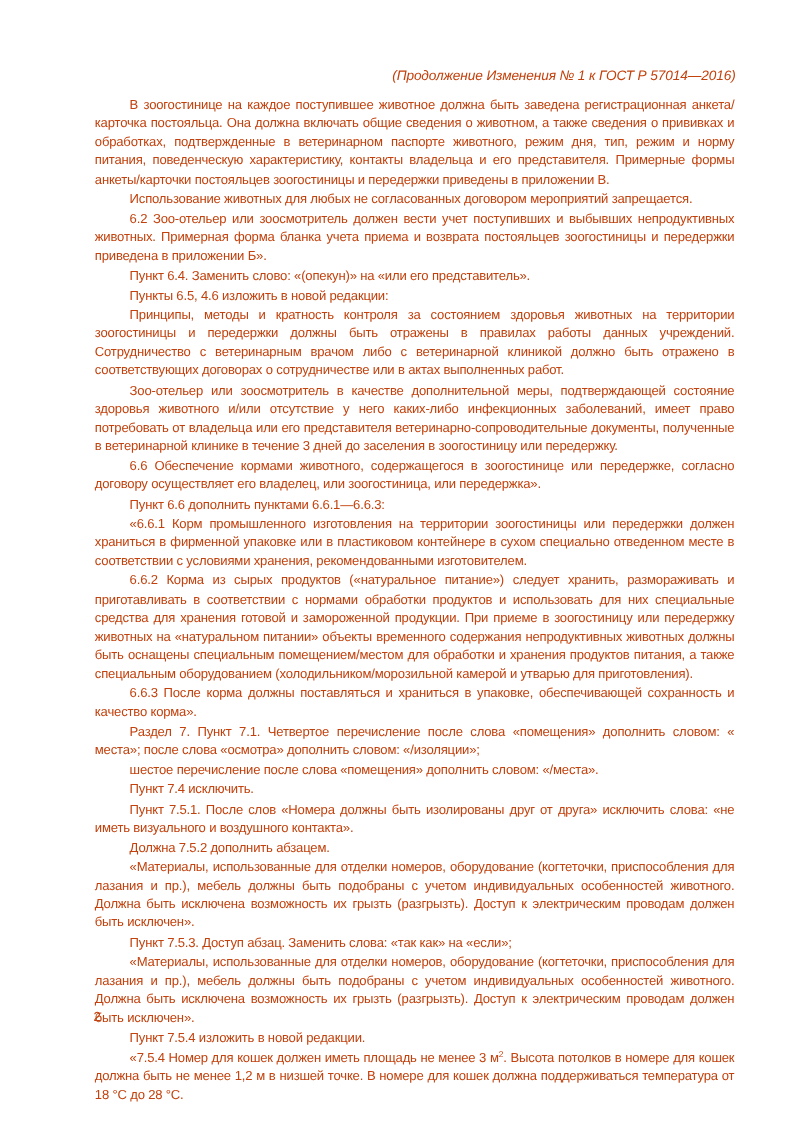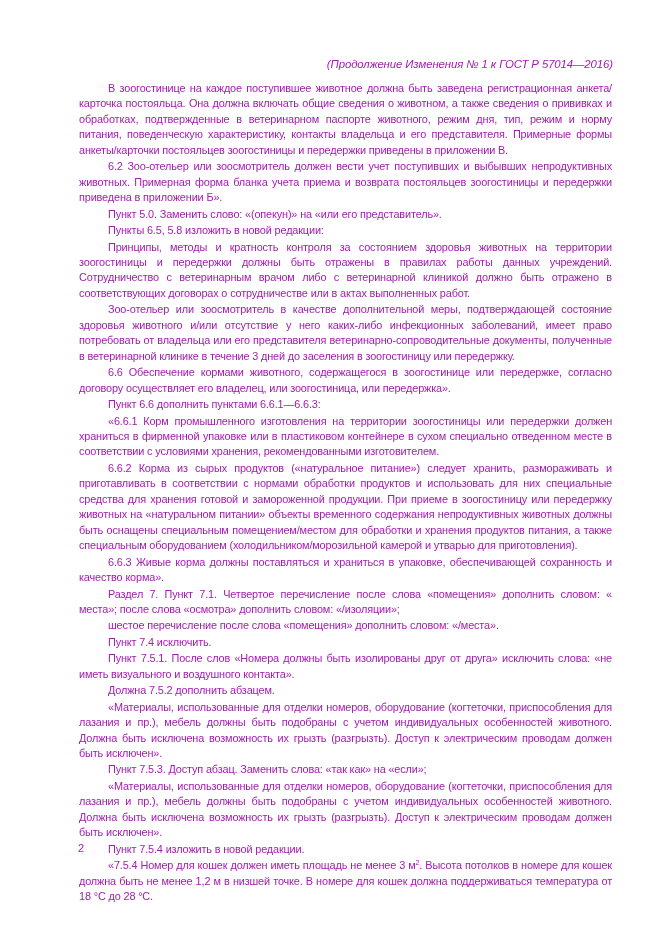--- a/index.html
+++ b/index.html
@@ -1,19 +1,19 @@
 <!DOCTYPE html>
 <html><head>
 <meta charset="utf-8">
 <style>
   html, body { margin: 0; padding: 0; background: #ffffff; }
   body { width: 661px; height: 935px; position: relative; overflow: hidden; }
   .page {
     position: absolute; left: 0; top: 0; width: 661px; height: 935px;
-    font-family: "Liberation Sans", sans-serif; color: #a21caf;
+    font-family: "Liberation Sans", sans-serif; color: #c2410c;
   }
   .header {
     position: absolute; top: 58px; right: 48px;
     font-size: 11.4px; font-style: italic; letter-spacing: -0.1px;
   }
   .body {
     position: absolute; left: 78px; top: 80px; width: 535px;
     font-size: 10.9px; line-height: 15.45px; text-align: justify;
     letter-spacing: -0.15px;
   }
@@ -24,30 +24,31 @@
   }
 </style>
 </head>
 <body>
 
 <div class="page">
   <div class="header">(Продолжение Изменения № 1 к ГОСТ Р 57014—2016)</div>
 
   <div class="body">
     <p>В зоогостинице на каждое поступившее животное должна быть заведена регистрационная анкета/карточка постояльца. Она должна включать общие сведения о животном, а также сведения о прививках и обработках, подтвержденные в ветеринарном паспорте животного, режим дня, тип, режим и норму питания, поведенческую характеристику, контакты владельца и его представителя. Примерные формы анкеты/карточки постояльцев зоогостиницы и передержки приведены в приложении В.</p>
+    <p>Использование животных для любых не согласованных договором мероприятий запрещается.</p>
     <p>6.2  Зоо-отельер или зоосмотритель должен вести учет поступивших и выбывших непродуктивных животных. Примерная форма бланка учета приема и возврата постояльцев зоогостиницы и передержки приведена в приложении Б».</p>
-    <p>Пункт 5.0. Заменить слово: «(опекун)» на «или его представитель».</p>
-    <p>Пункты 6.5, 5.8  изложить в новой редакции:</p>
+    <p>Пункт 6.4. Заменить слово: «(опекун)» на «или его представитель».</p>
+    <p>Пункты 6.5, 4.6  изложить в новой редакции:</p>
     <p>Принципы, методы и кратность контроля за состоянием здоровья животных на территории зоогостиницы и передержки должны быть отражены в правилах работы данных учреждений. Сотрудничество с ветеринарным врачом либо с ветеринарной клиникой должно быть отражено в соответствующих договорах о сотрудничестве или в актах выполненных работ.</p>
     <p>Зоо-отельер или зоосмотритель в качестве дополнительной меры, подтверждающей состояние здоровья животного и/или отсутствие у него каких-либо инфекционных заболеваний, имеет право потребовать от владельца или его представителя ветеринарно-сопроводительные документы, полученные в ветеринарной клинике в течение 3 дней до заселения в зоогостиницу или передержку.</p>
     <p>6.6  Обеспечение кормами животного, содержащегося в зоогостинице или передержке, согласно договору осуществляет его владелец, или зоогостиница, или передержка».</p>
     <p>Пункт 6.6  дополнить пунктами 6.6.1—6.6.3:</p>
     <p>«6.6.1  Корм промышленного изготовления на территории зоогостиницы или передержки должен храниться в фирменной упаковке или в пластиковом контейнере в сухом специально отведенном месте в соответствии с условиями хранения, рекомендованными изготовителем.</p>
     <p>6.6.2  Корма из сырых продуктов («натуральное питание») следует хранить, размораживать и приготавливать в соответствии с нормами обработки продуктов и использовать для них специальные средства для хранения готовой и замороженной продукции. При приеме в зоогостиницу или передержку животных на «натуральном питании» объекты временного содержания непродуктивных животных должны быть оснащены специальным помещением/местом для обработки и хранения продуктов питания, а также специальным оборудованием (холодильником/морозильной камерой и утварью для приготовления).</p>
-    <p>6.6.3  Живые корма должны поставляться и храниться в упаковке, обеспечивающей сохранность и качество корма».</p>
+    <p>6.6.3  После корма должны поставляться и храниться в упаковке, обеспечивающей сохранность и качество корма».</p>
     <p>Раздел 7. Пункт 7.1. Четвертое перечисление после слова «помещения» дополнить словом: « места»; после слова «осмотра» дополнить словом: «/изоляции»;</p>
     <p>шестое перечисление после слова «помещения» дополнить словом: «/места».</p>
     <p>Пункт 7.4  исключить.</p>
     <p>Пункт 7.5.1. После слов «Номера должны быть изолированы друг от друга» исключить слова: «не иметь визуального и воздушного контакта».</p>
     <p>Должна 7.5.2  дополнить абзацем.</p>
     <p>«Материалы, использованные для отделки номеров, оборудование (когтеточки, приспособления для лазания и пр.), мебель должны быть подобраны с учетом индивидуальных особенностей животного. Должна быть исключена возможность их грызть (разгрызть). Доступ к электрическим проводам должен быть исключен».</p>
     <p>Пункт 7.5.3. Доступ абзац. Заменить слова: «так как» на «если»;</p>
     <p>«Материалы, использованные для отделки номеров, оборудование (когтеточки, приспособления для лазания и пр.), мебель должны быть подобраны с учетом индивидуальных особенностей животного. Должна быть исключена возможность их грызть (разгрызть). Доступ к электрическим проводам должен быть исключен».</p>
     <p>Пункт 7.5.4  изложить в новой редакции.</p>
     <p><span>«7.5.4  Номер для кошек должен иметь площадь не менее 3 м</span><sup>2</sup><span>. Высота потолков в номере для кошек должна быть не менее 1,2 м в низшей точке. В номере для кошек должна поддерживаться температура от 18 °С до 28 °С.</span></p>

